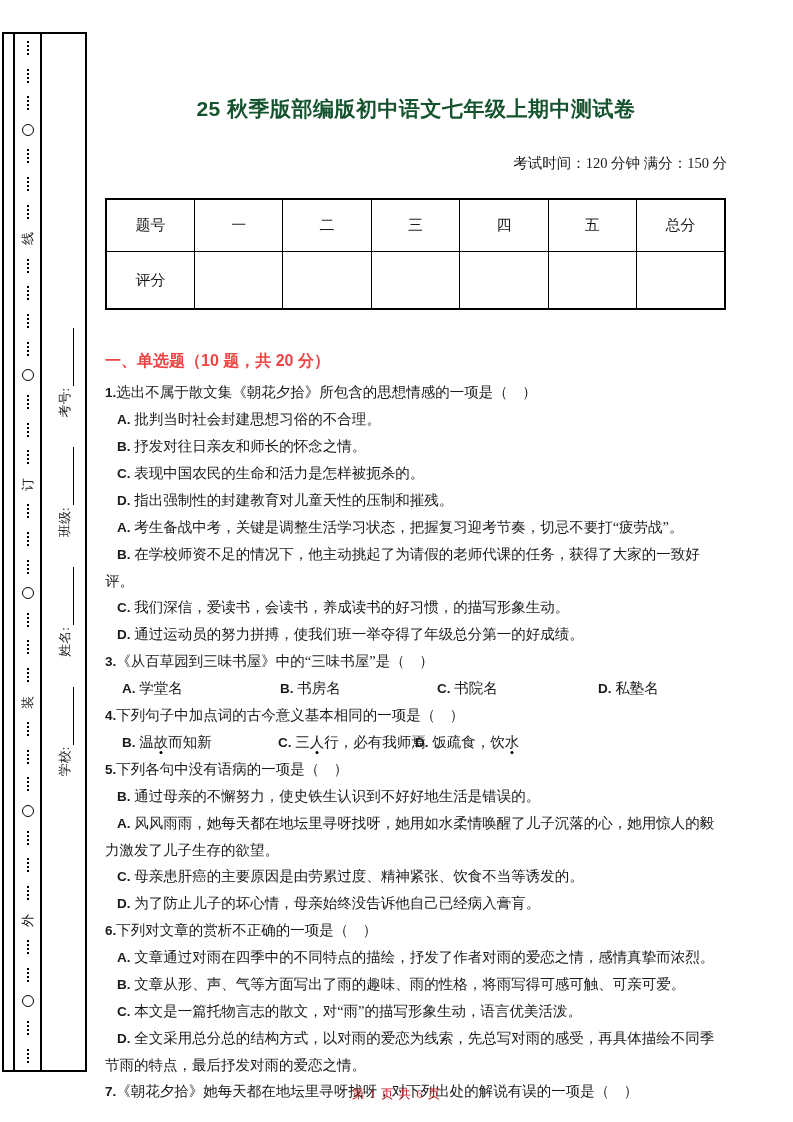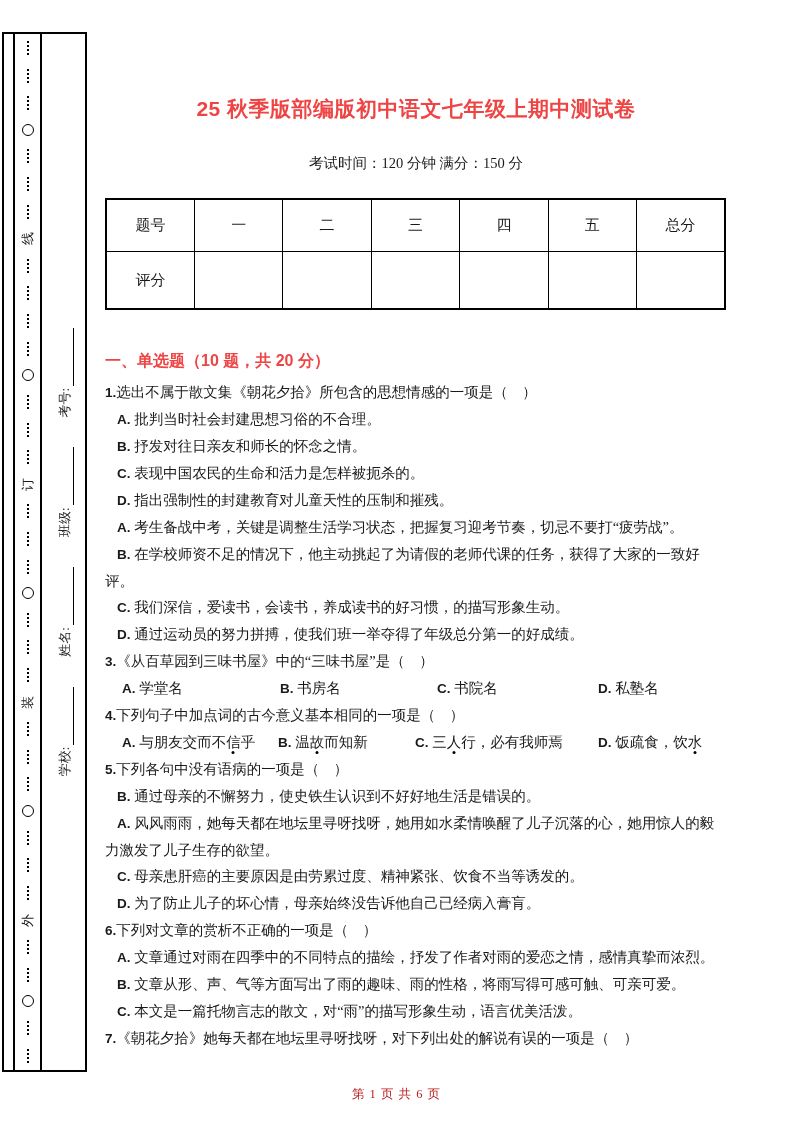--- a/index.html
+++ b/index.html
@@ -31,23 +31,23 @@
     display:flex;align-items:center;justify-content:center;gap:30px;
     font-size:13px;color:#222;
   }
   .field{display:flex;align-items:flex-end;gap:2px;white-space:nowrap;}
   .field .blank{display:inline-block;width:58px;height:15px;border-bottom:1px solid #000;}
   
   .content{position:absolute;left:105px;top:0;width:622px;}
   .title{
     margin:93px 0 0 0;text-align:center;
     font-family:"Liberation Sans", sans-serif;font-weight:700;
-    font-size:21px;line-height:32px;letter-spacing:0.5px;color:#ef4444;
-  }
-  .subtitle{margin-top:27px;text-align:center;font-size:14.5px;line-height:22px;}
+    font-size:21px;line-height:32px;letter-spacing:0.5px;color:#14532d;
+  }
+  .subtitle{margin-top:27px;text-align:right;font-size:14.5px;line-height:22px;}
   table.score{
     margin-top:24px;width:621px;border-collapse:collapse;table-layout:fixed;
     border:2.5px solid #000;
   }
   table.score td{
     border:1.5px solid #000;text-align:center;vertical-align:middle;
     font-size:15px;height:43px;padding:4px;
   }
   table.score tr.score-row td{height:48px;}
   .sec-heading{
@@ -340,41 +340,41 @@
         <div class="opts-row row-a">
           <div class="opt"><span class="opt-label">A.</span> <span class="opt-text">学堂名</span></div>
           <div class="opt"><span class="opt-label">B.</span> <span class="opt-text">书房名</span></div>
           <div class="opt"><span class="opt-label">C.</span> <span class="opt-text">书院名</span></div>
           <div class="opt"><span class="opt-label">D.</span> <span class="opt-text">私塾名</span></div>
         </div>
       </div>
       <div class="question">
         <div class="stem"><span class="q-num">4.</span><span>下列句子中加点词的古今意义基本相同的一项是（　）</span></div>
         <div class="opts-row row-b">
-          <div class="opt"><span class="opt-label">A.</span> <span class="opt-text">与朋友交而不<span class="dot-under">信</span>乎</span></div>
           <div class="opt"><span class="opt-label">B.</span> <span class="opt-text">温<span class="dot-under">故</span>而知新</span></div>
           <div class="opt"><span class="opt-label">C.</span> <span class="opt-text">三<span class="dot-under">人</span>行，必有我师焉</span></div>
           <div class="opt"><span class="opt-label">D.</span> <span class="opt-text">饭疏食，饮<span class="dot-under">水</span></span></div>
         </div>
       </div>
       <div class="question">
         <div class="stem"><span class="q-num">5.</span><span>下列各句中没有语病的一项是（　）</span></div>
         <div class="opts-block">
           <div class="opt"><span class="opt-label">B.</span> <span class="opt-text">通过母亲的不懈努力，使史铁生认识到不好好地生活是错误的。</span></div>
           <div class="opt"><span class="opt-label">A.</span> <span class="opt-text">风风雨雨，她每天都在地坛里寻呀找呀，她用如水柔情唤醒了儿子沉落的心，她用惊人的毅力激发了儿子生存的欲望。</span></div>
           <div class="opt"><span class="opt-label">C.</span> <span class="opt-text">母亲患肝癌的主要原因是由劳累过度、精神紧张、饮食不当等诱发的。</span></div>
           <div class="opt"><span class="opt-label">D.</span> <span class="opt-text">为了防止儿子的坏心情，母亲始终没告诉他自己已经病入膏肓。</span></div>
         </div>
       </div>
       <div class="question">
         <div class="stem"><span class="q-num">6.</span><span>下列对文章的赏析不正确的一项是（　）</span></div>
         <div class="opts-block">
           <div class="opt"><span class="opt-label">A.</span> <span class="opt-text">文章通过对雨在四季中的不同特点的描绘，抒发了作者对雨的爱恋之情，感情真挚而浓烈。</span></div>
           <div class="opt"><span class="opt-label">B.</span> <span class="opt-text">文章从形、声、气等方面写出了雨的趣味、雨的性格，将雨写得可感可触、可亲可爱。</span></div>
           <div class="opt"><span class="opt-label">C.</span> <span class="opt-text">本文是一篇托物言志的散文，对“雨”的描写形象生动，语言优美活泼。</span></div>
+          <div class="opt"><span class="opt-label">D.</span> <span class="opt-text">全文采用总分总的结构方式，以对雨的爱恋为线索，先总写对雨的感受，再具体描绘不同季节雨的特点，最后抒发对雨的爱恋之情。</span></div>
         </div>
       </div>
       <div class="question">
         <div class="stem"><span class="q-num">7.</span><span>《朝花夕拾》她每天都在地坛里寻呀找呀，对下列出处的解说有误的一项是（　）</span></div>
       </div>
     </div>
 </div>
 
 <div class="footer">第 1 页 共 6 页</div>
 

